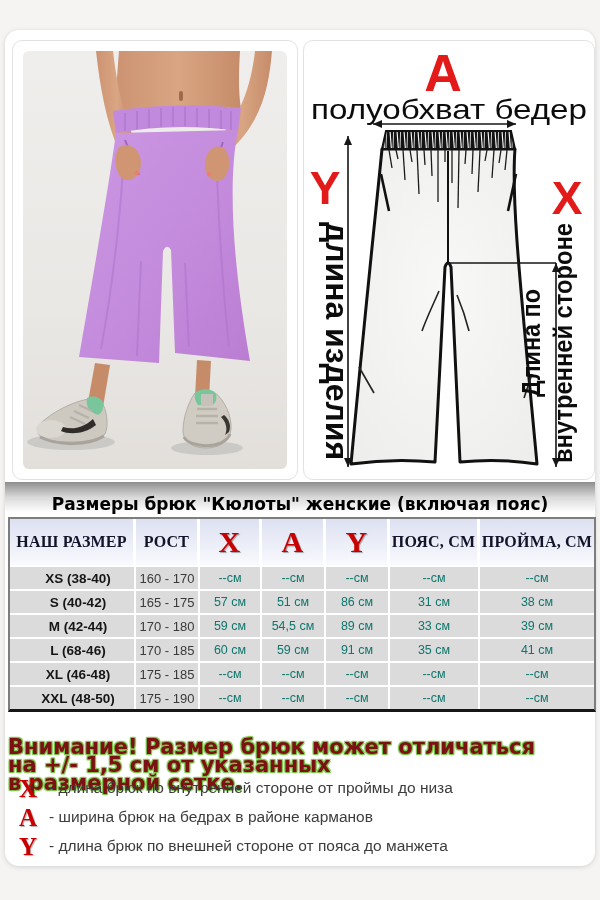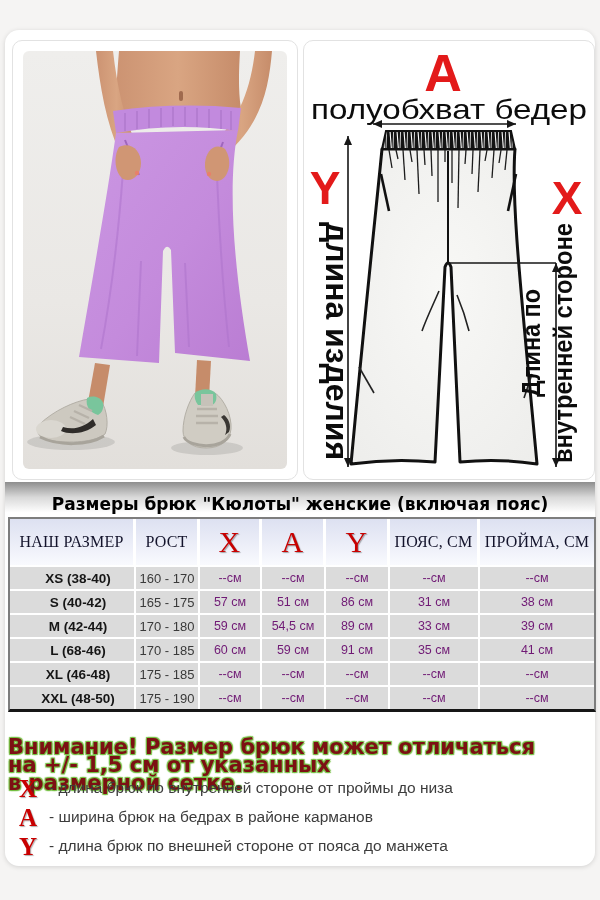--- a/index.html
+++ b/index.html
@@ -37,31 +37,31 @@
   
   table.size-table{
     position:absolute;left:3px;top:487px;width:584px;
     border-collapse:separate;border-spacing:0;table-layout:fixed;
     border:2px solid #7d7d7d;border-bottom:3px solid #161616;
   }
   table.size-table th{
     background:linear-gradient(to bottom,#dde1f1 0%,#eceef8 55%,#f9fafe 100%);
     height:46px;vertical-align:middle;text-align:center;
     font-family:"Liberation Serif","DejaVu Serif",serif;
-    font-weight:normal;font-size:16px;color:#13132b;
+    font-weight:bold;font-size:16px;color:#13132b;
     border-right:3px solid #fff;border-bottom:2px solid #fff;
     letter-spacing:.2px;padding:0;
   }
   table.size-table th.hdr-letter{
     font-size:30px;color:#c80000;text-shadow:1px 1px 1px rgba(60,60,60,.45);
   }
   table.size-table th:last-child,table.size-table td:last-child{border-right:none;}
   table.size-table td{
     background:#dbdbdb;height:22px;vertical-align:middle;text-align:center;
-    font-size:12.5px;color:#701a75;
+    font-size:12.5px;color:#0f766e;
     border-right:2px solid #fff;border-bottom:2px solid #fff;padding:0;
   }
   table.size-table tr:last-child td{border-bottom:none;}
   table.size-table td.c-size{
     text-align:center;padding-left:12px;font-weight:bold;font-size:13.5px;color:#161616;
   }
   table.size-table td.c-rost{font-size:13px;color:#3a3a3a;}
   
   .warning{
     position:absolute;left:3px;top:708px;width:560px;

